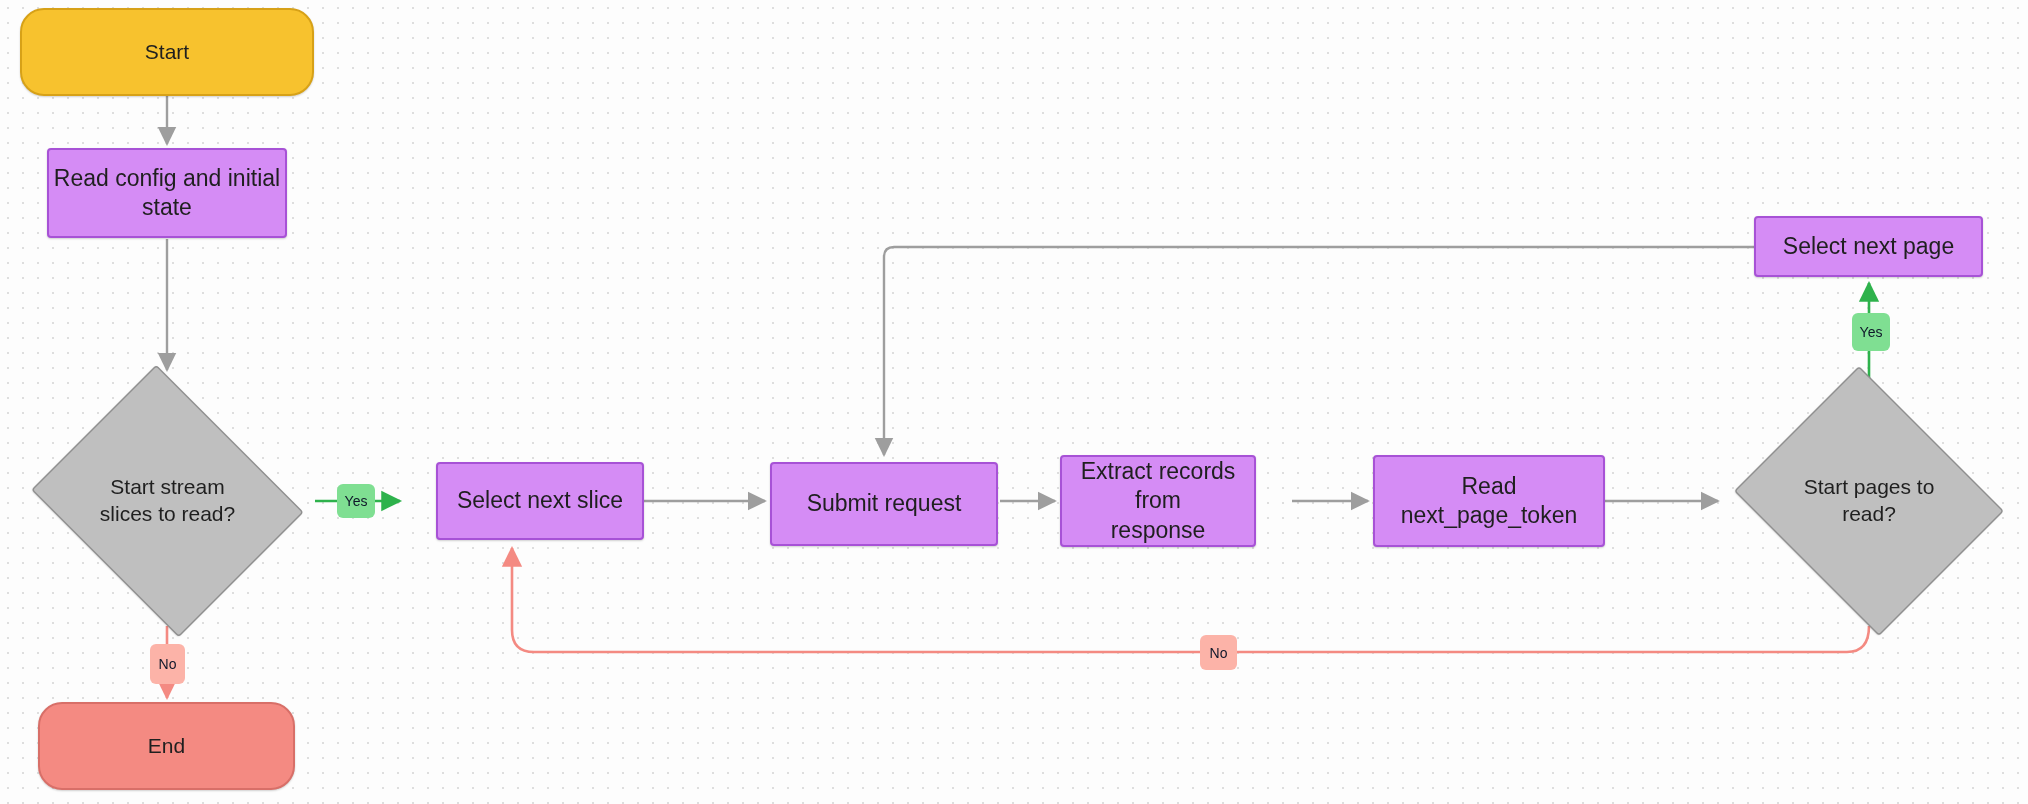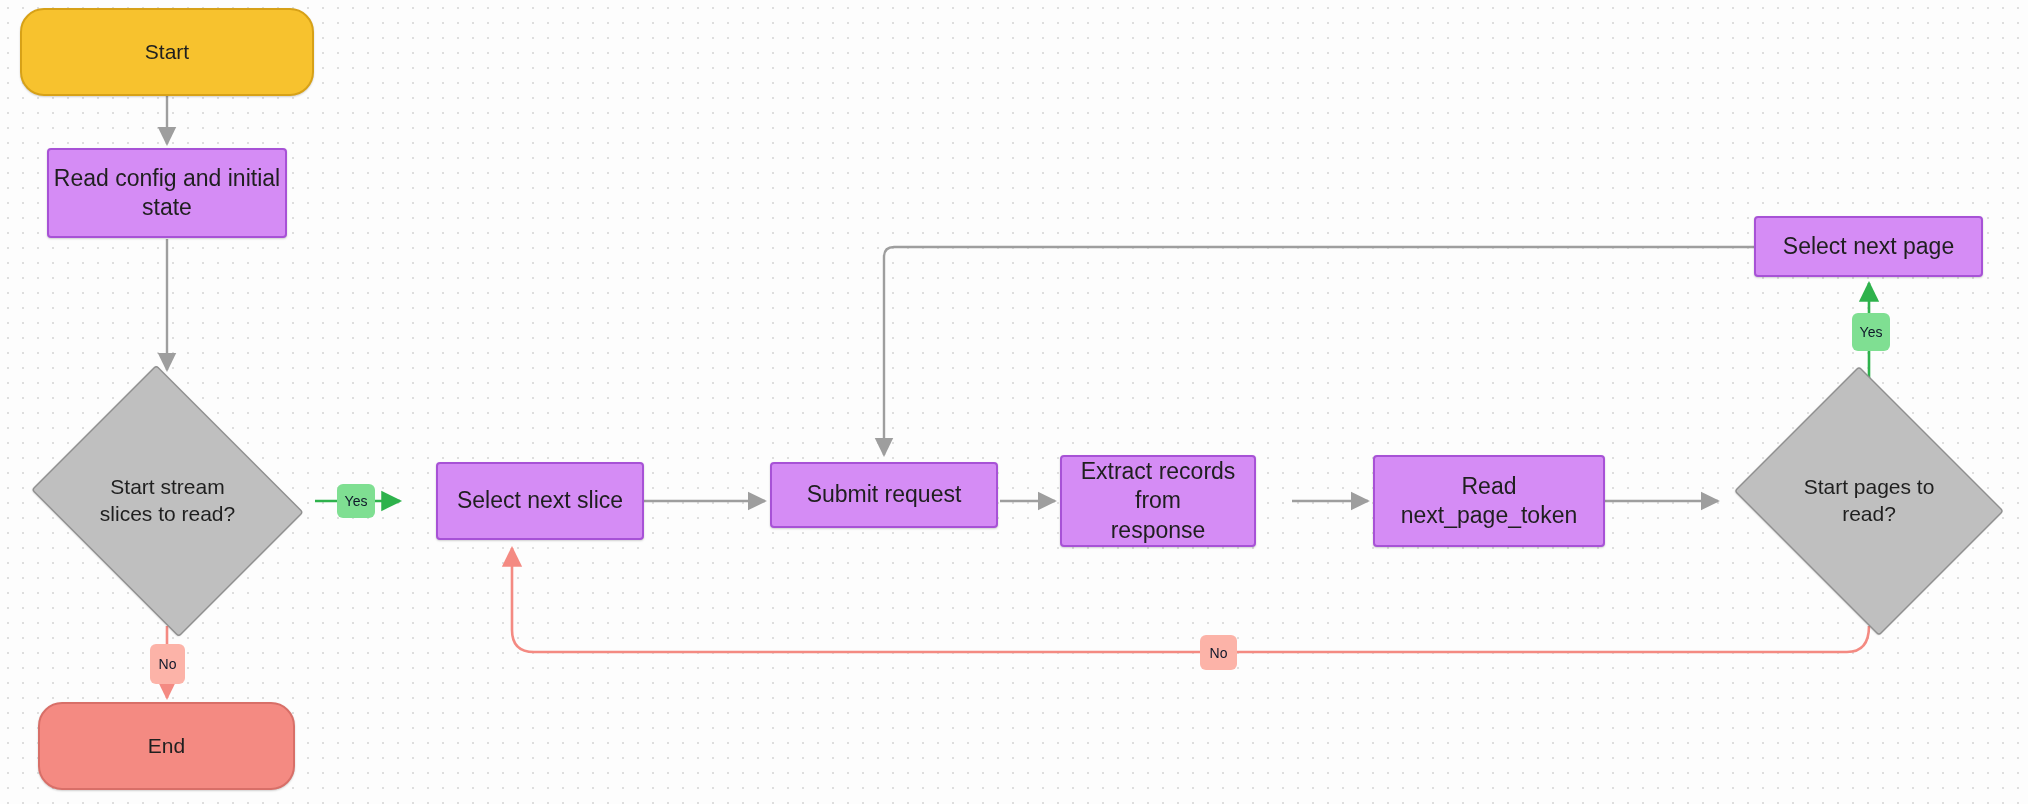--- a/index.html
+++ b/index.html
@@ -163,21 +163,21 @@
   </div>
 
   <div class="node terminal end" style="left:38px; top:702px; width:257px; height:88px;">
     <span>End</span>
   </div>
 
   <div class="node process" style="left:400px; top:462px; width:208px; height:78px;margin-left:36px;">
     <span>Select next slice</span>
   </div>
 
-  <div class="node process" style="left:770px; top:462px; width:228px; height:66px;">
+  <div class="node process" style="left:770px; top:462px; width:228px; height:84px;">
     <span>Submit request</span>
   </div>
 
   <div class="node process" style="left:1060px; top:455px; width:196px; height:92px;">
     <span>Extract records from
 response</span>
   </div>
 
   <div class="node process" style="left:1373px; top:455px; width:232px; height:92px;">
     <span>Read

